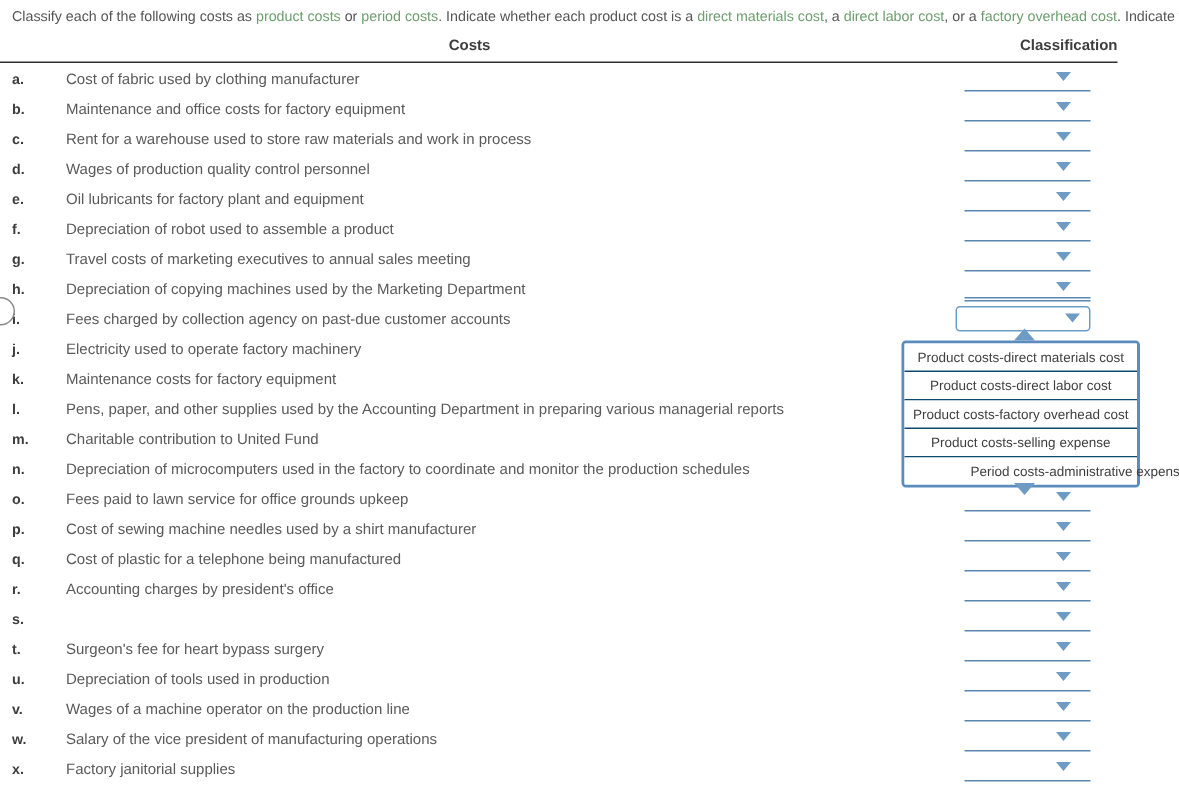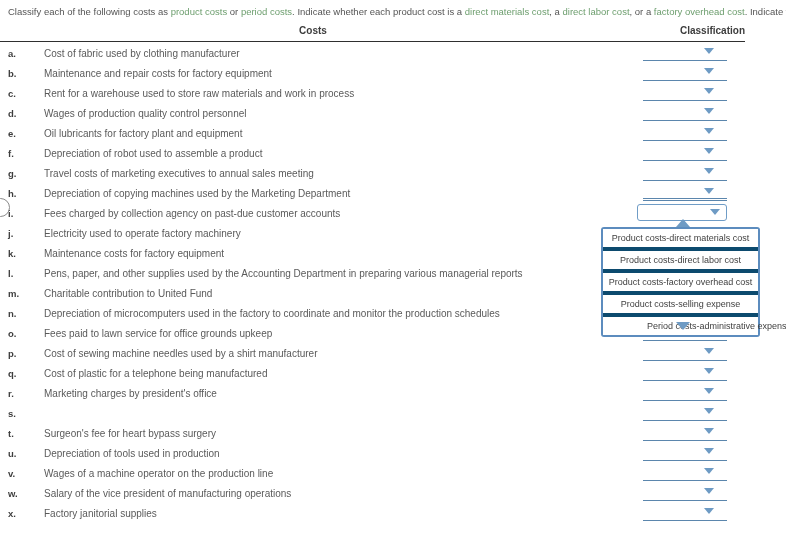--- a/index.html
+++ b/index.html
@@ -167,21 +167,21 @@
     background: #ffffff;
     box-sizing: border-box;
     z-index: 20;
   }
   .menu-opt {
     height: 18px;
     line-height: 18px;
     text-align: center;
     font-size: 9px;
     color: #3f3f3f;
-    border-bottom: 4px solid #0c4a6e;
+    border-bottom: 1px solid #0c4a6e;
     background: #ffffff;
     white-space: nowrap;
   }
   .menu-opt:last-child {
     border-bottom: none;
     padding-left: 44px;
   }
   .menu-arrow-up {
     position: absolute;
     left: 676px;
@@ -234,21 +234,21 @@
     <div class="row">
       <div class="row-letter">a.</div>
       <div class="row-text">Cost of fabric used by clothing manufacturer</div>
       <div class="sel">
         <div class="sel-line"></div>
         <div class="caret"></div>
       </div>
     </div>
     <div class="row">
       <div class="row-letter">b.</div>
-      <div class="row-text">Maintenance and repair costs for factory equipment</div>
+      <div class="row-text">Maintenance and office costs for factory equipment</div>
       <div class="sel">
         <div class="sel-line"></div>
         <div class="caret"></div>
       </div>
     </div>
     <div class="row">
       <div class="row-letter">c.</div>
       <div class="row-text">Rent for a warehouse used to store raw materials and work in process</div>
       <div class="sel">
         <div class="sel-line"></div>
@@ -363,21 +363,21 @@
     <div class="row">
       <div class="row-letter">q.</div>
       <div class="row-text">Cost of plastic for a telephone being manufactured</div>
       <div class="sel">
         <div class="sel-line"></div>
         <div class="caret"></div>
       </div>
     </div>
     <div class="row">
       <div class="row-letter">r.</div>
-      <div class="row-text">Marketing charges by president's office</div>
+      <div class="row-text">Accounting charges by president's office</div>
       <div class="sel">
         <div class="sel-line"></div>
         <div class="caret"></div>
       </div>
     </div>
     <div class="row">
       <div class="row-letter">s.</div>
       <div class="sel">
         <div class="sel-line"></div>
         <div class="caret"></div>

